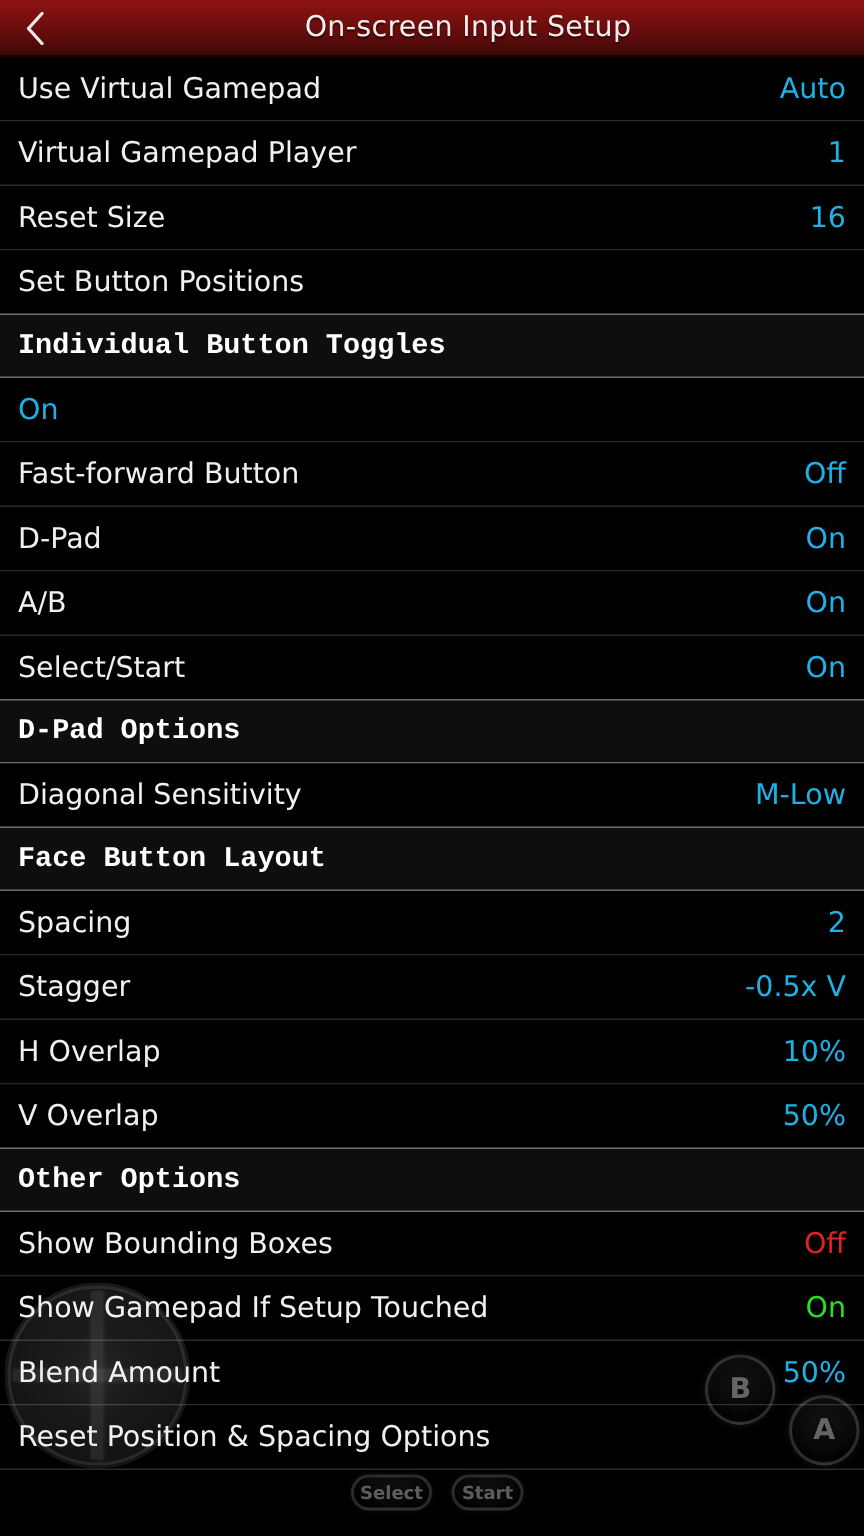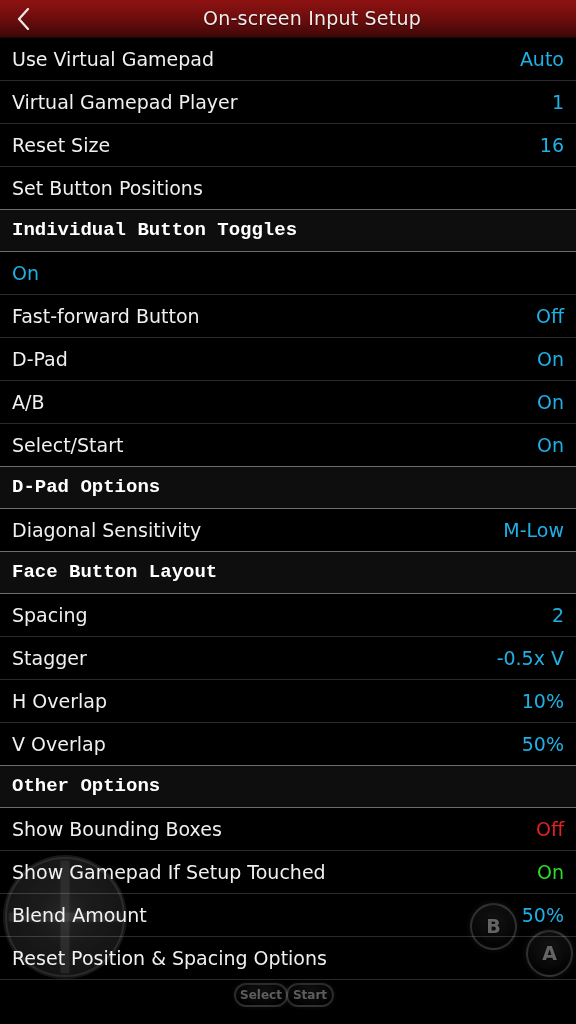--- a/index.html
+++ b/index.html
@@ -156,21 +156,21 @@
     opacity:0.80;
   }
   .pill-btn span {
     color:rgba(225,225,225,0.50);
     font-size:12px;
     font-weight:bold;
     line-height:1;
     text-shadow:0 0 3px rgba(0,0,0,0.8);
   }
   #btn-select { left:234px; top:983px; width:54px; }
-  #btn-start  { left:286px; top:983px; width:48px; }
+  #btn-start  { left:301px; top:983px; width:48px; }
 </style>
 </head>
 <body>
 
 <div id="app">
 
   <div id="titlebar">
     <div id="back-btn">
       <span>
         <svg width="13" height="22" viewBox="0 0 13 22" aria-hidden="true">

